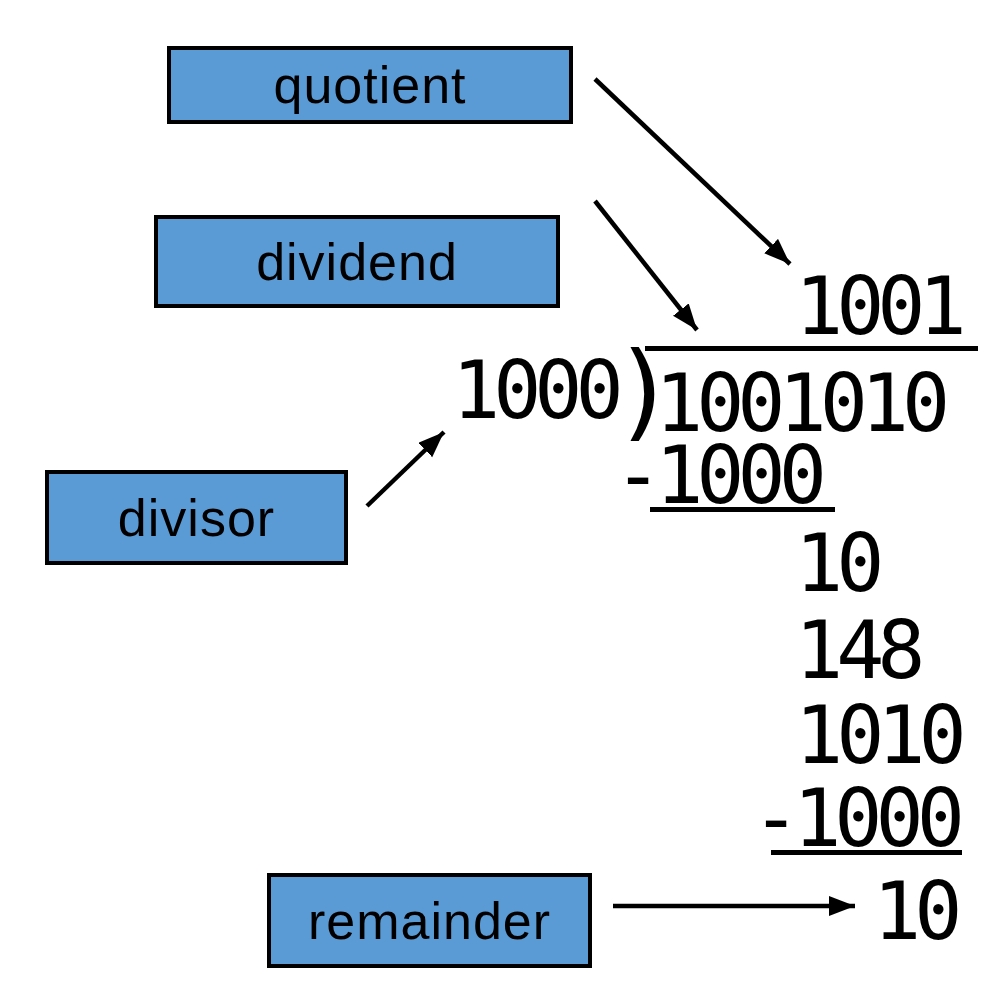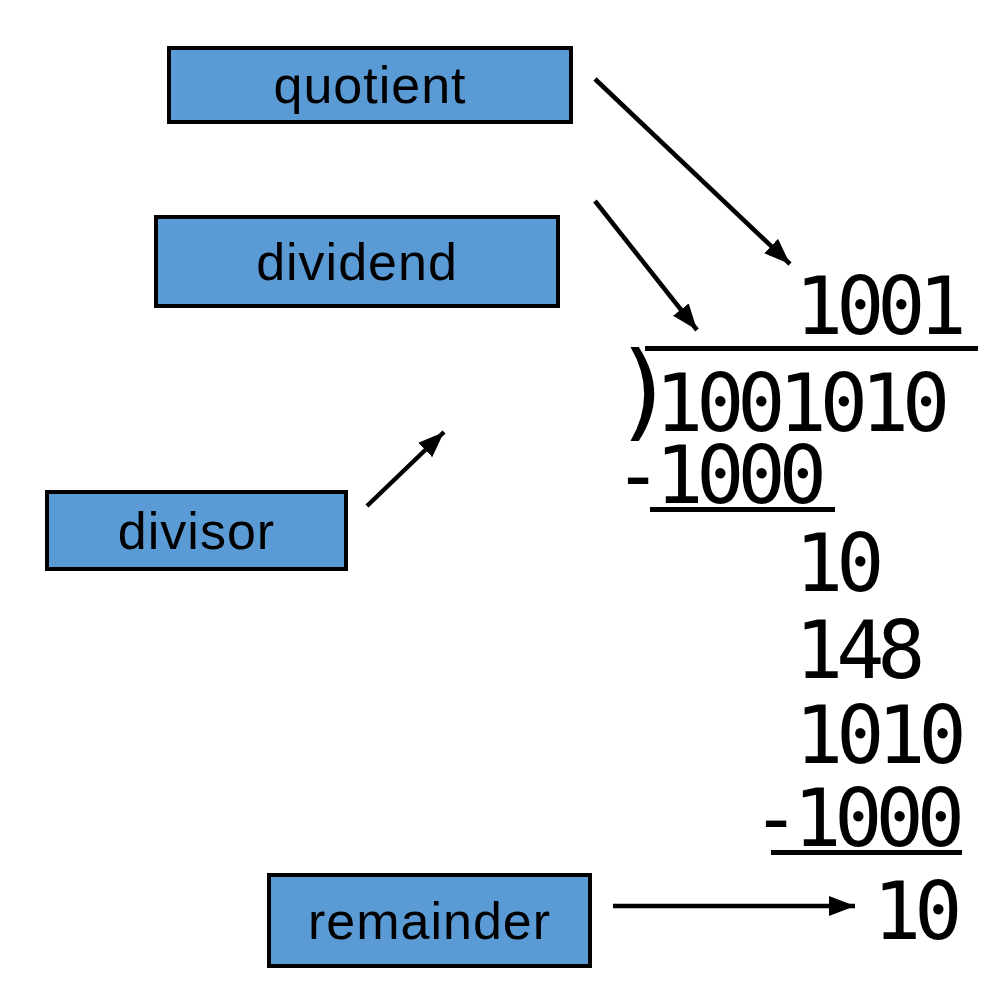--- a/index.html
+++ b/index.html
@@ -17,21 +17,21 @@
   
   .label-box{
     position:absolute;
     background:var(--box-fill);
     border:4px solid var(--box-border);
     display:flex;align-items:center;justify-content:center;
     font-size:52px;letter-spacing:1px;color:var(--ink);
   }
   .box-quotient {left:167px;top:46px; width:406px;height:78px;}
   .box-dividend {left:154px;top:167px;width:406px;height:93px;margin-top:48px;}
-  .box-divisor  {left:45px; top:470px;width:303px;height:81px;margin-top:20px;}
+  .box-divisor  {left:45px; top:470px;width:303px;height:95px;}
   .box-remainder{left:267px;top:873px;width:325px;height:95px;justify-content:center;}
 
   
   .num{
     position:absolute;
     font-family:"DejaVu Sans Mono",monospace;
     font-size:80px;line-height:80px;letter-spacing:-7px;
     color:var(--ink);white-space:pre;
   }
   .n-quotient {left:795px;top:267px;}
@@ -83,20 +83,21 @@
       </marker>
     </defs>
     <line x1="595" y1="79" x2="790" y2="264" marker-end="url(#ah)"></line>
     <line x1="595" y1="201" x2="697" y2="330" marker-end="url(#ah)"></line>
     <line x1="367" y1="506" x2="444" y2="432" marker-end="url(#ah)"></line>
     <line x1="613" y1="906" x2="855" y2="906" marker-end="url(#ah)"></line>
   </svg>
 
   <div class="num n-quotient">1001</div>
 
+  <div class="num n-divisor">1000</div>
   <div class="bracket">)</div>
   <div class="rule rule-vinculum"></div>
   <div class="num n-dividend">1001010</div>
 
   <div class="num n-step1">-1000</div>
   <div class="rule rule-step1"></div>
 
   <div class="num n-step2">10</div>
   <div class="num n-step3">148</div>
   <div class="num n-step4">1010</div>

